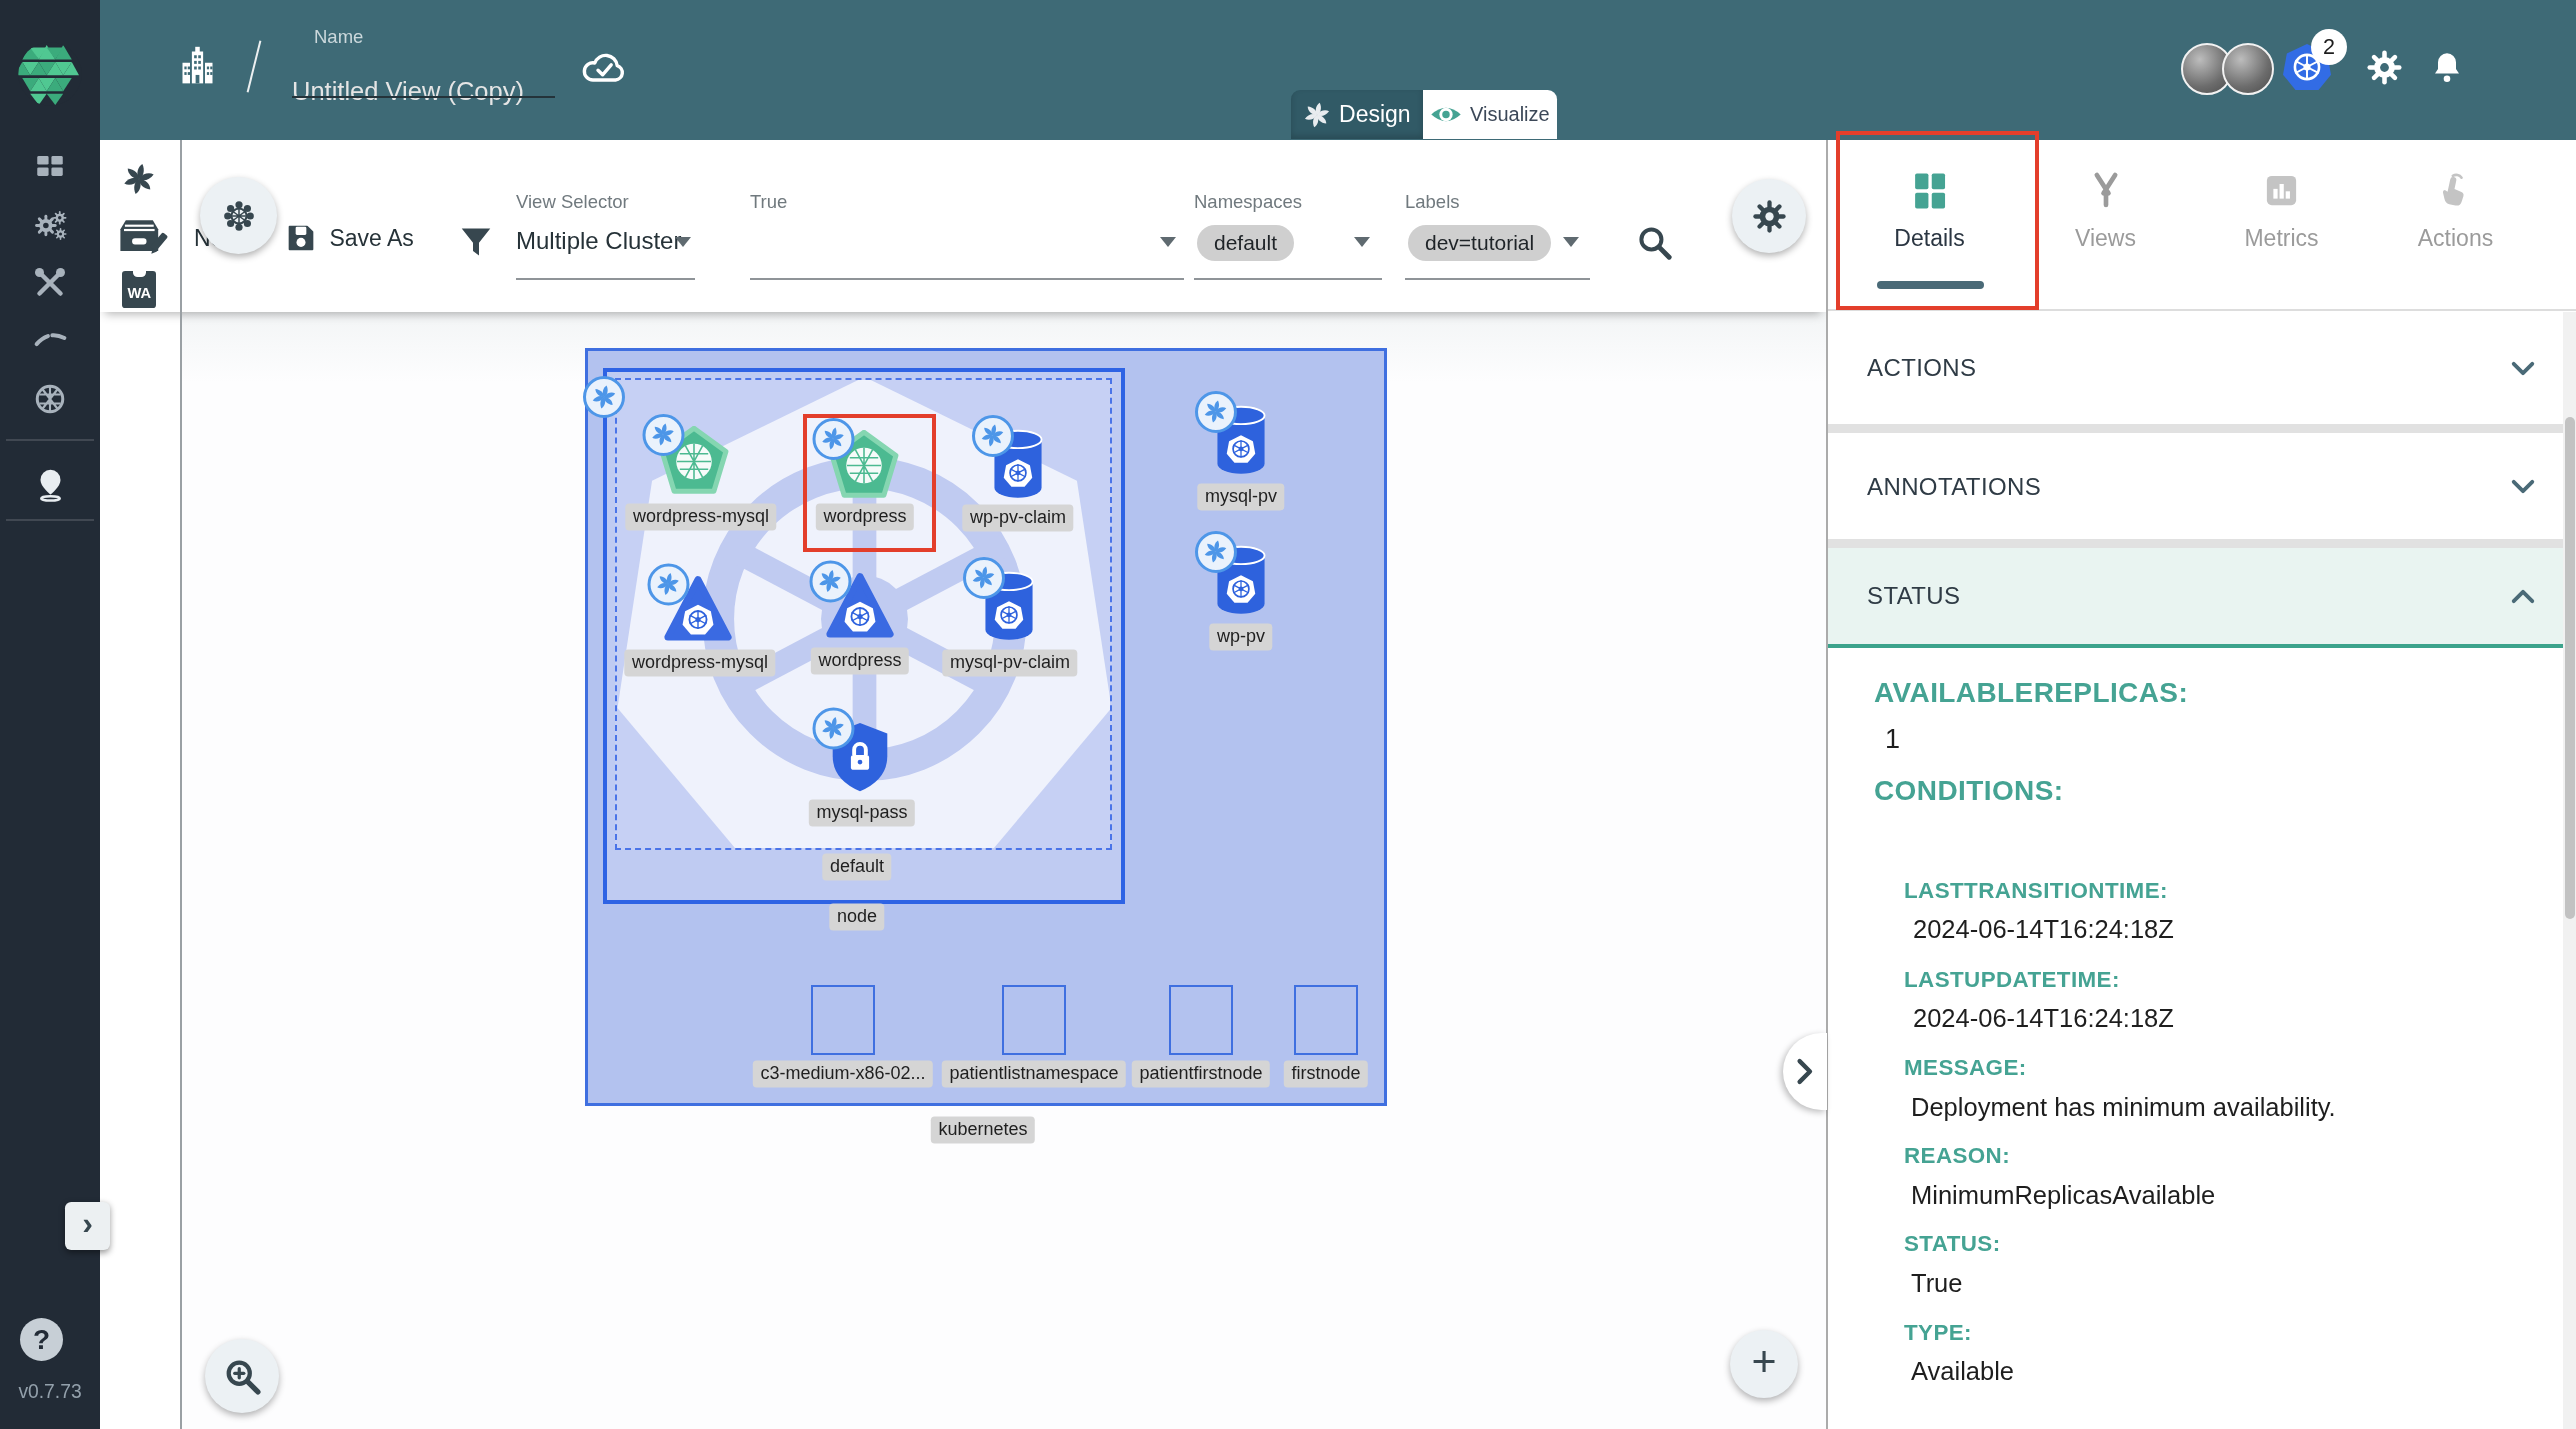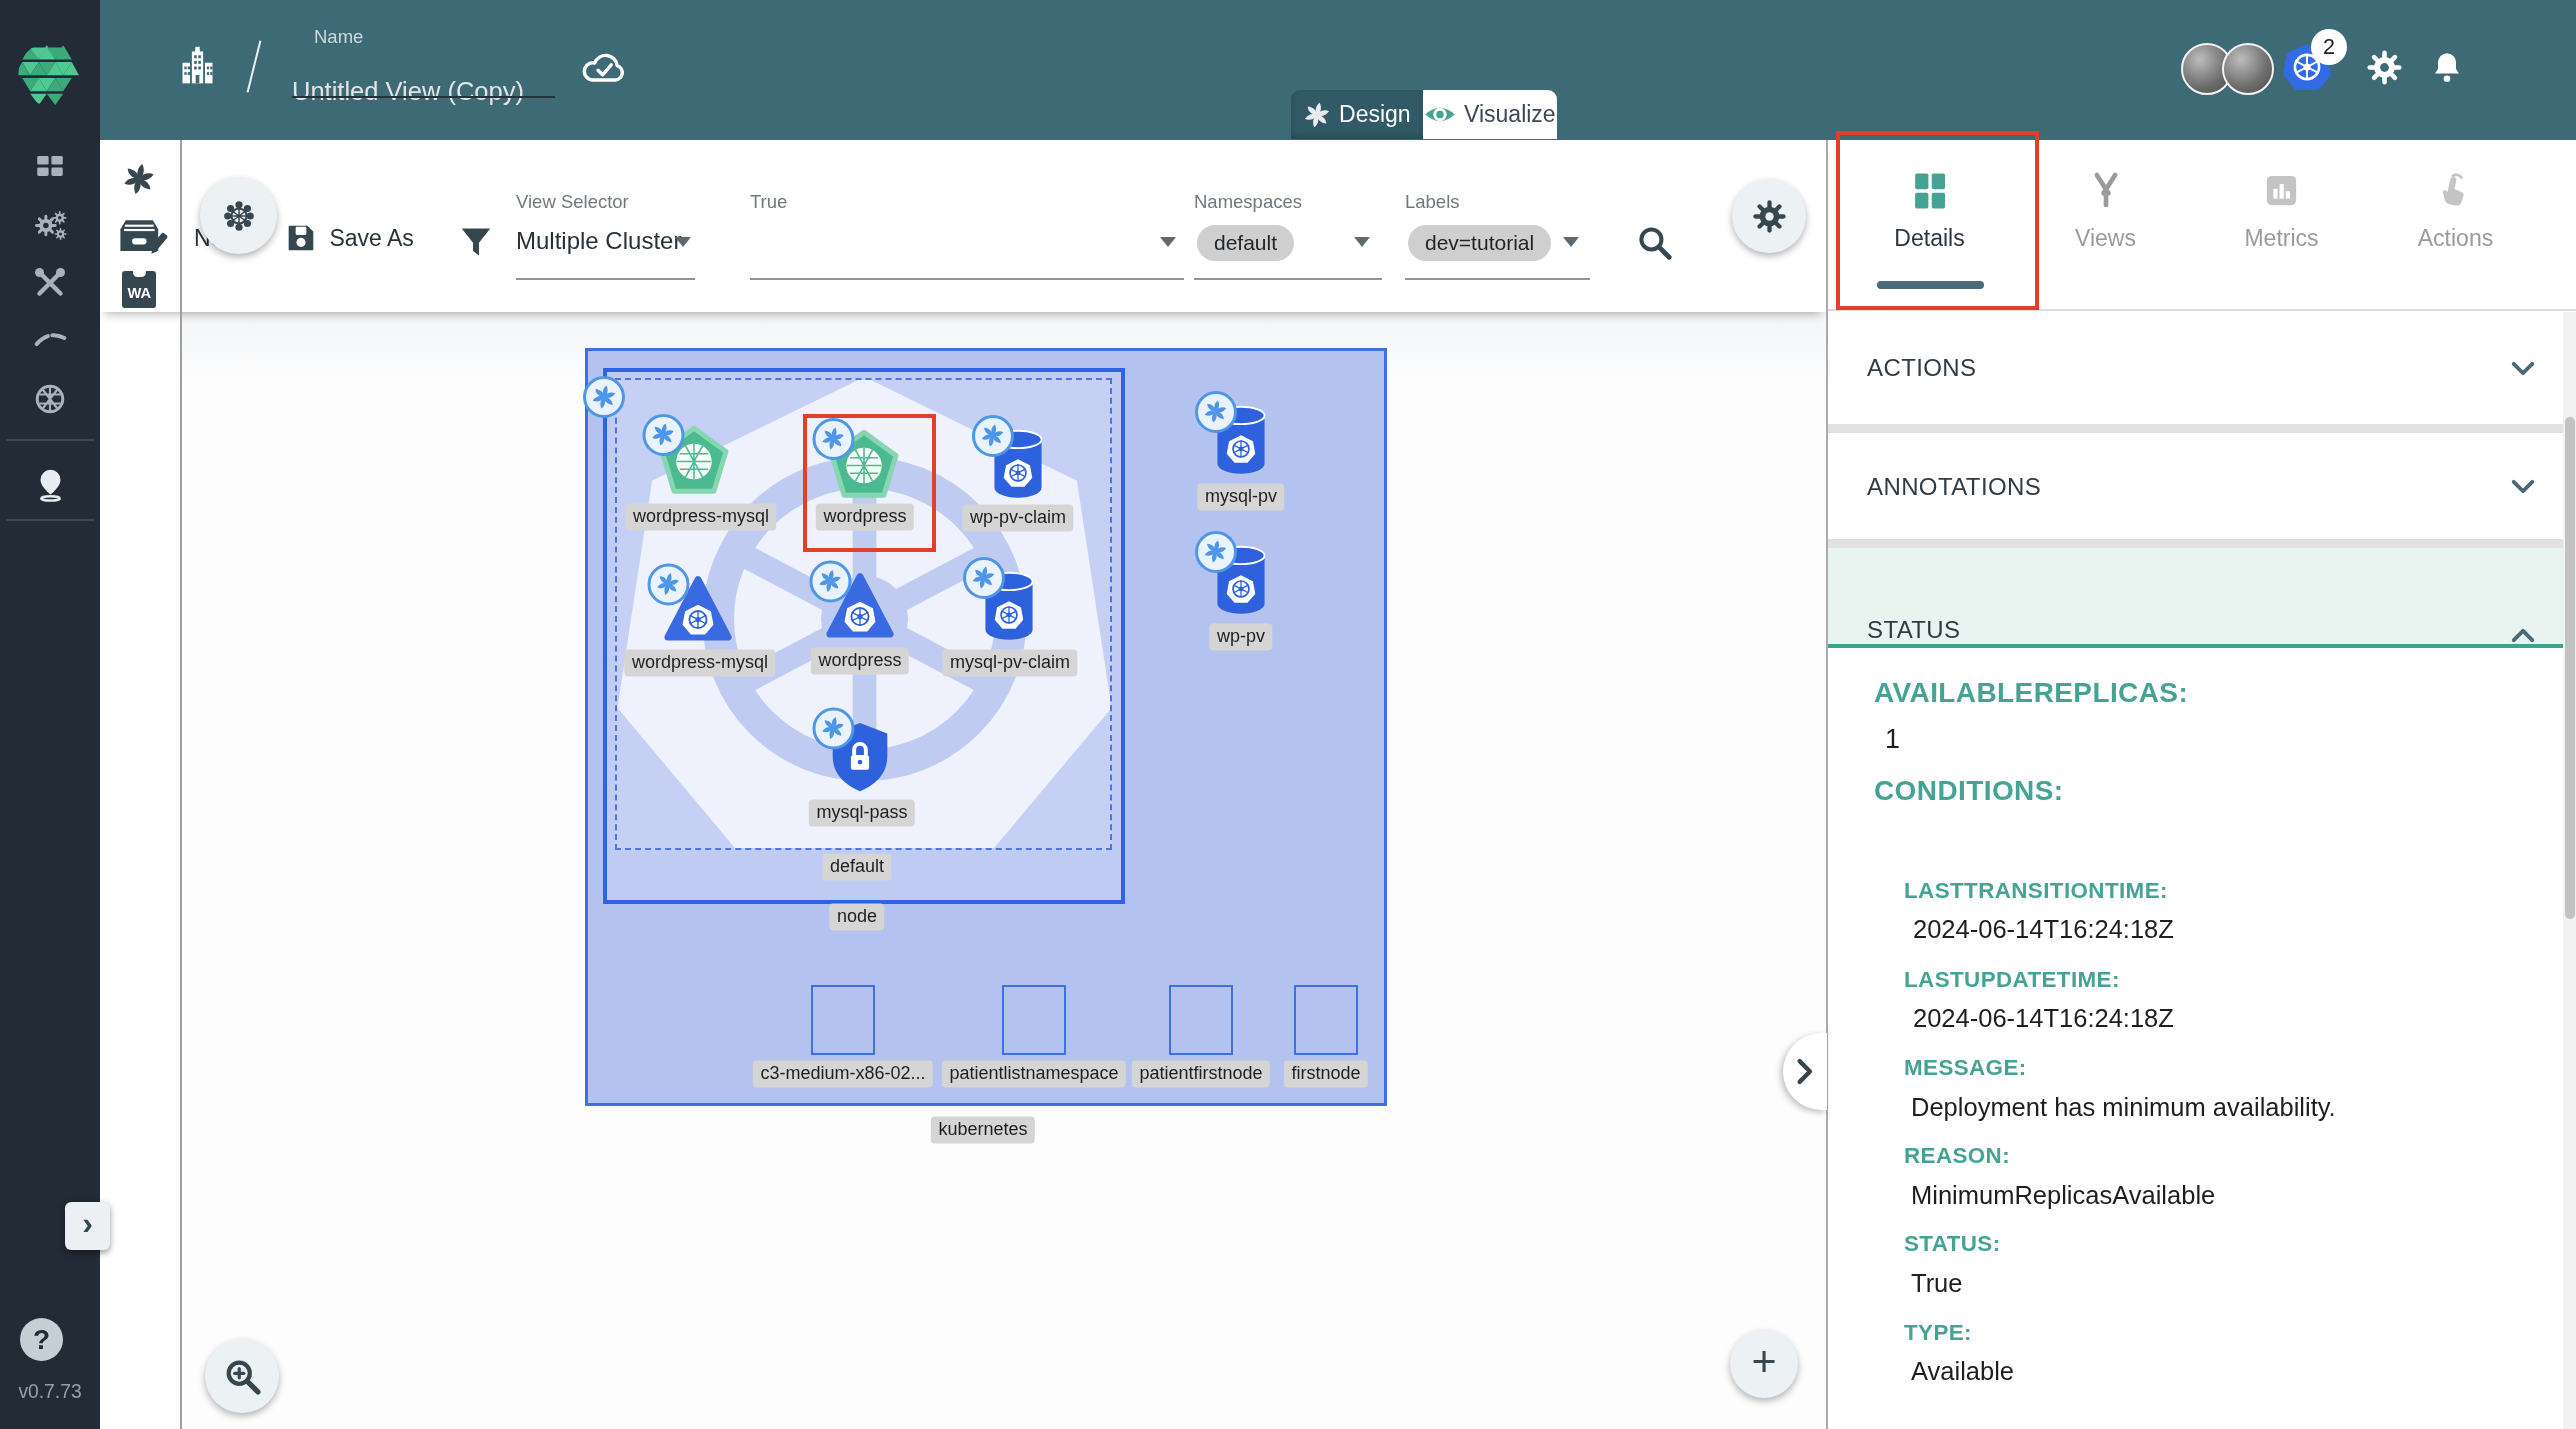--- a/index.html
+++ b/index.html
@@ -27,21 +27,21 @@
   #name-underline{left:192px;top:96px;width:263px;height:2.3px;background:#24333A;}
   .hdr-slash{left:153px;top:40px;width:2.3px;height:53px;background:rgba(255,255,255,.9);transform:rotate(14deg);}
   .avatar{border-radius:50%;background:radial-gradient(circle at 35% 30%,#bdbdbd,#6c6c6c 60%,#4a4a4a);}
   .avatar.small{width:48px;height:48px;border:2.3px solid #f2f2f2;}
   #k8s-badge{left:2211px;top:29px;width:36px;height:36px;border-radius:50%;background:#fff;color:#1d1d1d;
       font-size:21.6px;z-index:23;}
   
   #tab-design{left:1191px;top:90px;width:132px;height:49px;background:#315A66;border-radius:9.3px 0 0 0;
       color:#fff;font-size:23px;gap:7.7px;box-shadow:inset 0 -3.1px 6.2px rgba(0,0,0,.18);}
   #tab-visualize{left:1323px;top:90px;width:134px;height:49px;background:#fff;border-radius:0 9.3px 0 0;
-      color:#3C4858;font-size:23px;gap:7.7px;}
+      color:#3C4858;font-size:20px;gap:7.7px;}
 
   
   #toolbar{left:100px;top:140px;width:1726px;height:172px;background:#fff;z-index:10;
       box-shadow:0 6.2px 9.3px -4.6px rgba(0,0,0,.3);}
   .tb-label{font-size:18.5px;color:#70797E;}
   .tb-value{font-size:24px;color:#263238;}
   .tb-chip{background:#CFCFCF;border-radius:26px;color:#1F2428;font-size:21px;height:36px;padding:0 17px;
       display:flex;align-items:center;white-space:nowrap;}
   .tb-underline{height:1.5px;background:#8f9498;top:138px;}
   .caret{width:0;height:0;border-left:8.5px solid transparent;border-right:8.5px solid transparent;
@@ -67,21 +67,21 @@
   
   #panel{left:1828px;top:140px;width:748px;height:1084px;background:#fff;z-index:8;}
   .ptab{width:139px;text-align:center;}
   .ptab .plabel{font-size:23px;color:#9B9B9B;}
   .ptab.active .plabel{color:#2B3642;}
   #details-underline{left:49px;top:141px;width:107px;height:7.7px;background:#4A6A77;border-radius:3.9px;}
   #ptabs-divider{left:0;top:169px;width:748px;height:1.5px;background:#DDDDDD;}
   .acc-row{left:0;width:748px;background:#fff;}
   .acc-label{font-size:24px;color:#2F3B45;letter-spacing:0.4px;}
   .acc-band{left:0;width:748px;height:8.5px;background:#E1E1E1;}
-  #status-row{background:#E9F4F1;border-bottom:4.6px solid #3CA38C;align-items:flex-end;}
+  #status-row{background:#E9F4F1;border-bottom:4.6px solid #3CA38C;}
   .sk1{font-size:28px;font-weight:bold;color:#45A393;letter-spacing:0.4px;}
   .sv1{font-size:27px;color:#1E1E1E;}
   .sk2{font-size:22.4px;font-weight:bold;color:#45A393;letter-spacing:0.4px;}
   .sv2{font-size:25.5px;color:#1E1E1E;white-space:nowrap;}
   .chev{stroke:#4A6A77;stroke-width:5;fill:none;stroke-linecap:round;stroke-linejoin:round;}
 
   
   .red-rect{border:4.6px solid #E33E2B;z-index:50;}
   
   #sb-track{left:2563px;top:312px;width:13px;height:1118px;background:#F1F1F1;z-index:55;}

